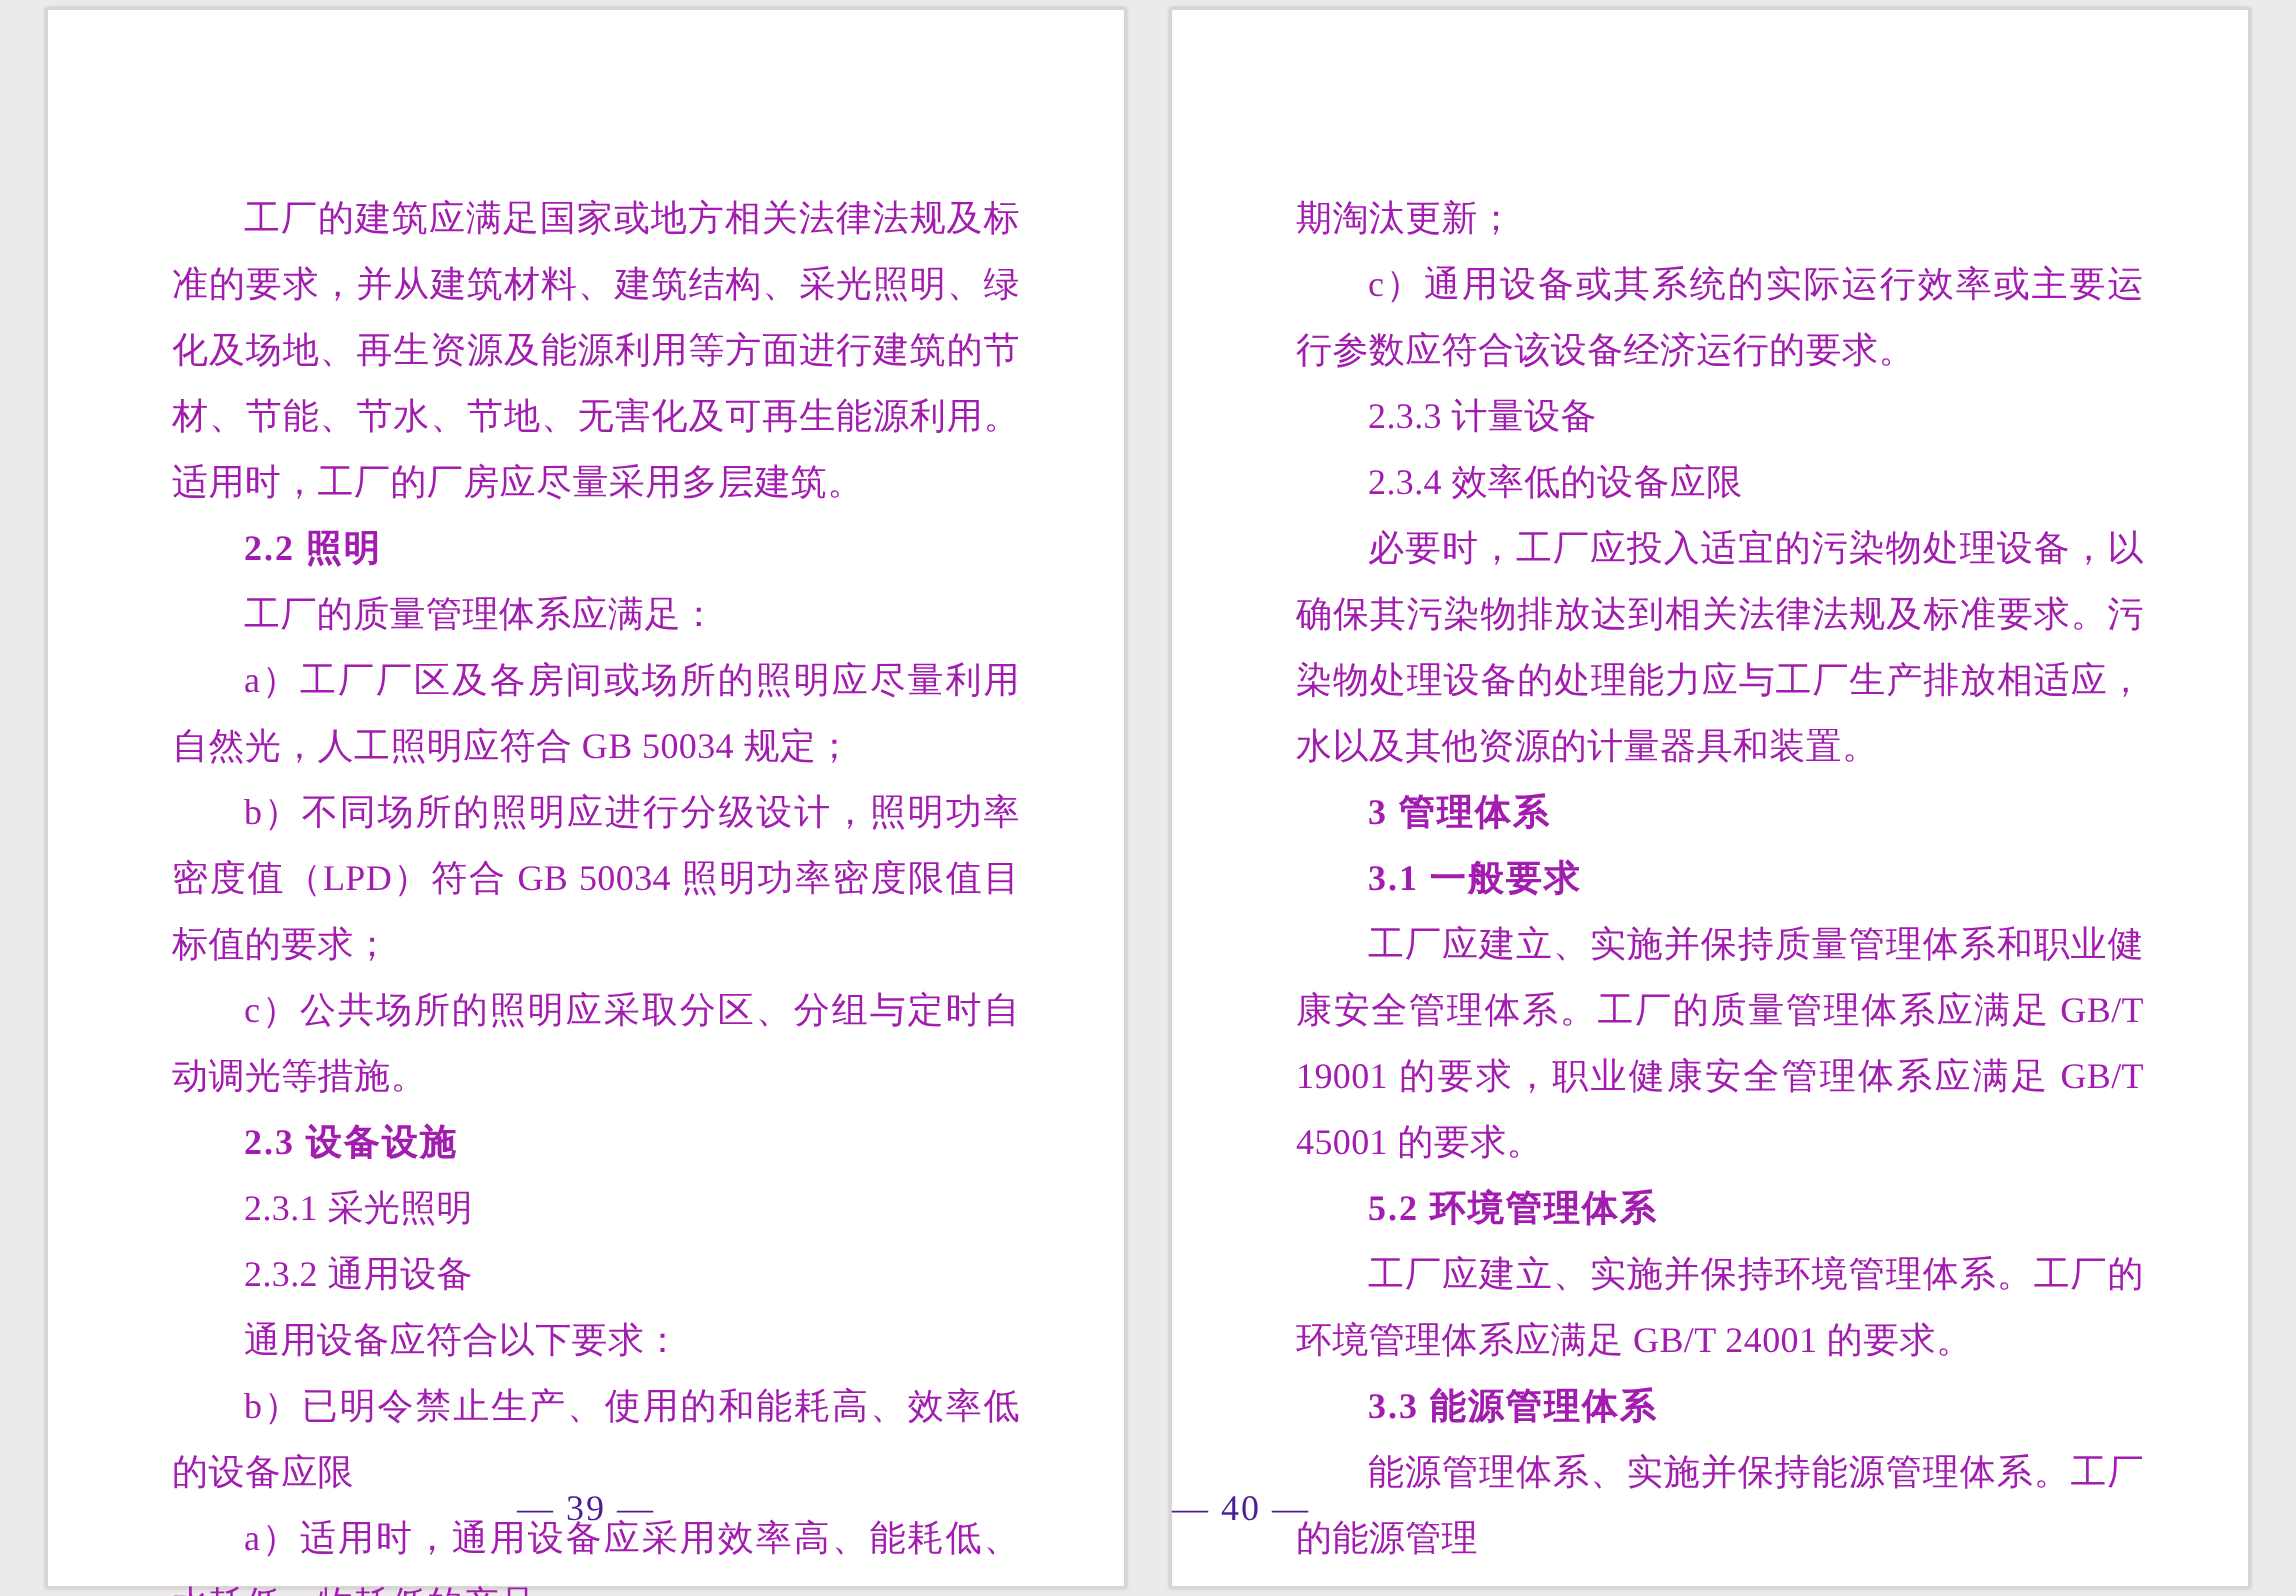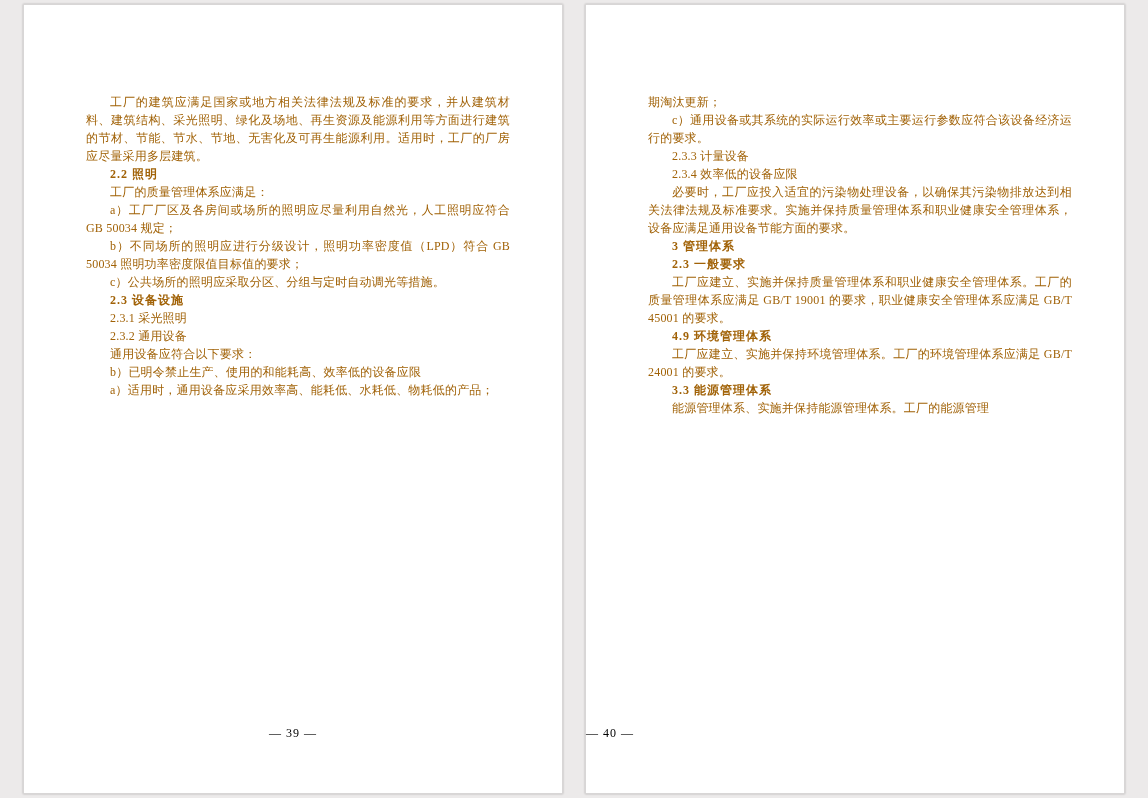--- a/index.html
+++ b/index.html
@@ -35,46 +35,46 @@
   }
   .page-inner {
     position: absolute;
     left: 62px;
     right: 52px;
     top: 88px;
     bottom: 74px;
   }
   p {
     margin: 0 0 0 0;
-    font-size: 12px;
-    line-height: 18px;
-    color: #a16207;
+    font-size: 18px;
+    line-height: 33px;
+    color: #a21caf;
     text-align: justify;
     text-justify: inter-ideograph;
     letter-spacing: 0.2px;
   }
   p.indent {
     text-indent: 2em;
   }
   p.head {
     font-weight: bold;
     text-indent: 2em;
     letter-spacing: 1px;
   }
   p.num {
     text-indent: 2em;
   }
   .folio {
     position: absolute;
-    bottom: 52px;
+    bottom: 28px;
     left: 0;
     right: 0;
     text-align: center;
-    font-size: 12px;
-    color: #000000;
+    font-size: 18px;
+    color: #4c1d95;
     letter-spacing: 1px;
   }
   .page-right .folio {
     text-align: left;
   }
 </style>
 </head>
 <body>
 
 <div class="spread">
@@ -96,25 +96,25 @@
     </div>
     <div class="folio">— 39 —</div>
   </div>
 
   <div class="page page-right">
     <div class="page-inner">
       <p>期淘汰更新；</p>
       <p class="indent">c）通用设备或其系统的实际运行效率或主要运行参数应符合该设备经济运行的要求。</p>
       <p class="num">2.3.3  计量设备</p>
       <p class="num">2.3.4  效率低的设备应限</p>
-      <p class="indent">必要时，工厂应投入适宜的污染物处理设备，以确保其污染物排放达到相关法律法规及标准要求。实施并保持质量管理体系和职业健康安全管理体系，设备应满足通用设备节能方面的要求。</p>
+      <p class="indent">必要时，工厂应投入适宜的污染物处理设备，以确保其污染物排放达到相关法律法规及标准要求。污染物处理设备的处理能力应与工厂生产排放相适应，水以及其他资源的计量器具和装置。</p>
       <p class="head">3  管理体系</p>
-      <p class="head">2.3  一般要求</p>
+      <p class="head">3.1  一般要求</p>
       <p class="indent">工厂应建立、实施并保持质量管理体系和职业健康安全管理体系。工厂的质量管理体系应满足 GB/T 19001 的要求，职业健康安全管理体系应满足 GB/T 45001 的要求。</p>
-      <p class="head">4.9  环境管理体系</p>
+      <p class="head">5.2  环境管理体系</p>
       <p class="indent">工厂应建立、实施并保持环境管理体系。工厂的环境管理体系应满足 GB/T 24001 的要求。</p>
       <p class="head">3.3  能源管理体系</p>
       <p class="indent">能源管理体系、实施并保持能源管理体系。工厂的能源管理</p>
     </div>
     <div class="folio">— 40 —</div>
   </div>
 
 </div>
 
 </body></html>

